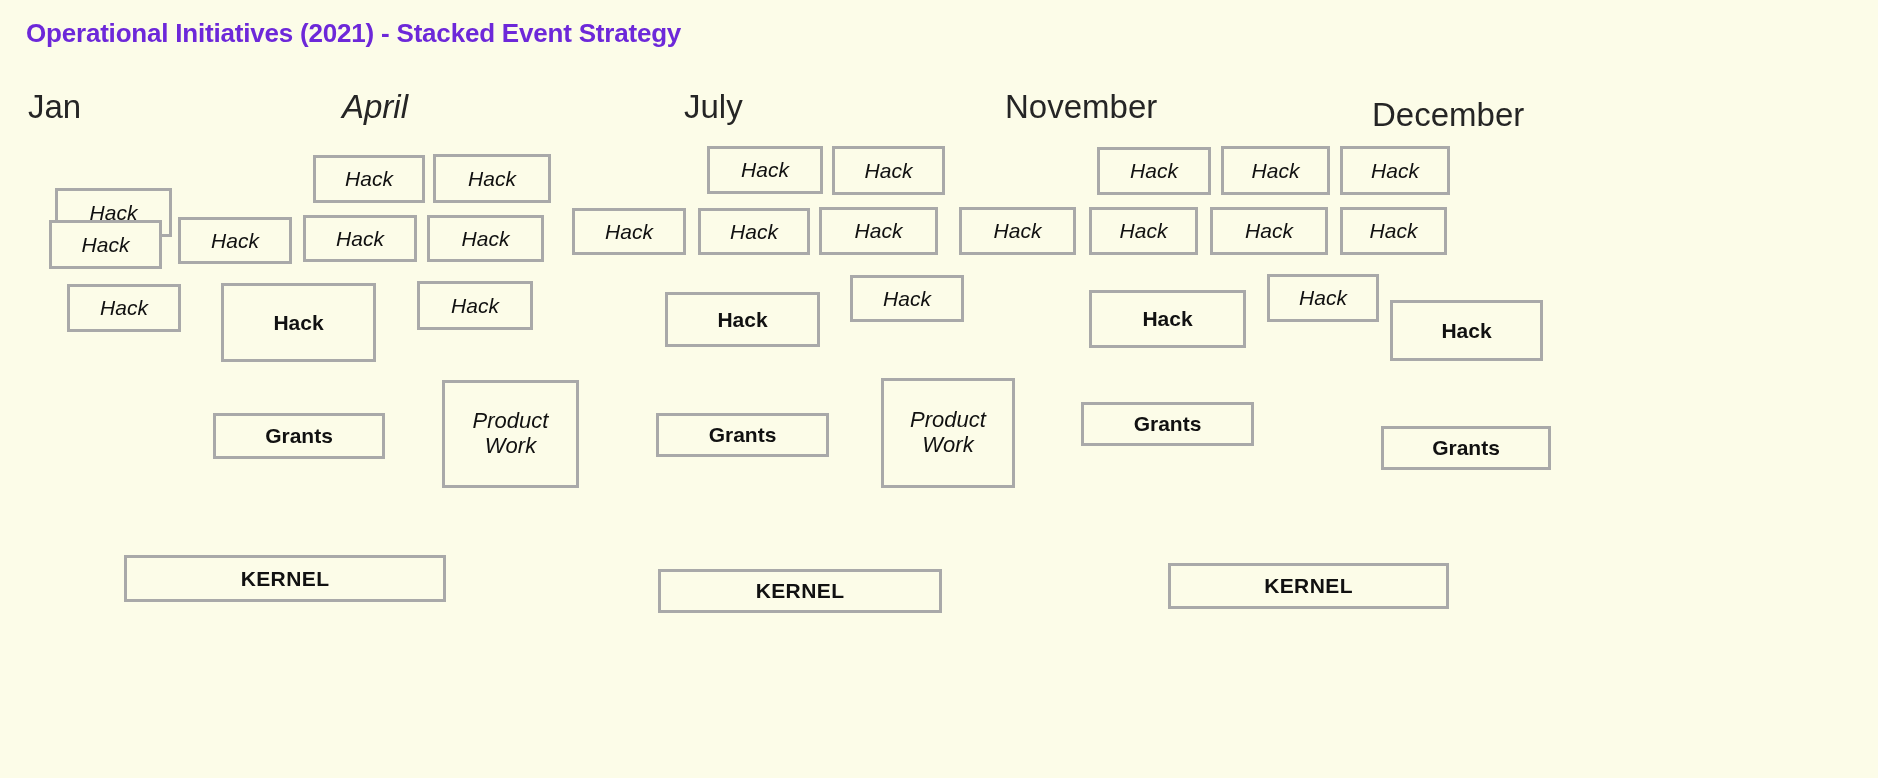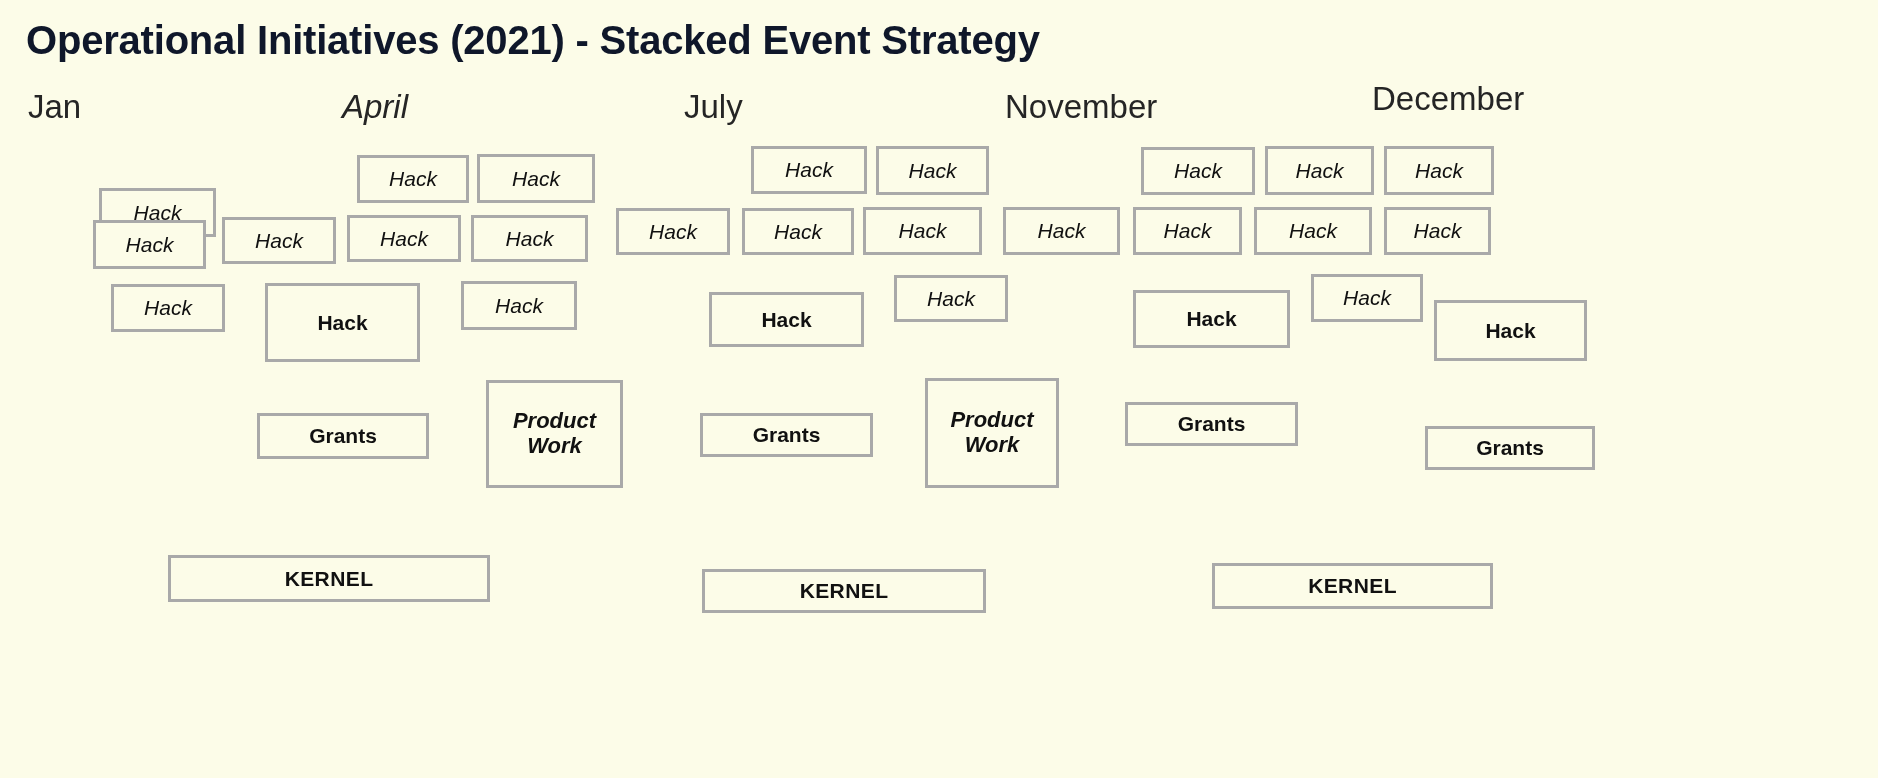--- a/index.html
+++ b/index.html
@@ -12,59 +12,58 @@
     width: 1878px;
     height: 778px;
     background: #fcfce8;
     overflow: hidden;
     font-family: "Liberation Sans", sans-serif;
   }
   #chart-title {
     position: absolute;
     left: 26px;
     top: 18px;
-    font-size: 40px;
+    font-size: 26px;
     font-weight: bold;
-    color: #0f172a;
+    color: #6d28d9;
     letter-spacing: -0.2px;
     white-space: nowrap;
   }
   .axis-label {
     position: absolute;
     font-size: 33px;
     color: #252525;
     white-space: nowrap;
   }
   .evt {
     position: absolute;
     box-sizing: border-box;
     border: 3px solid #a9a9a9;
     background: #fcfce8;
     display: flex;
     align-items: center;
     justify-content: center;
     text-align: center;
     color: #111111;
     line-height: 1.12;
-    margin-left: 44px;
   }
   .evt.small {
     font-size: 21px;
     font-style: italic;
     font-weight: normal;
   }
   .evt.big {
     font-size: 21px;
     font-style: normal;
     font-weight: bold;
   }
   .evt.pw {
     font-size: 22px;
     font-style: italic;
-    font-weight: bold;
+    font-weight: normal;
   }
   .evt.kernel {
     font-size: 21px;
     font-style: normal;
     font-weight: bold;
     letter-spacing: 0.4px;
   }
   .evt span { display: block; pointer-events: none; }
 </style>
 </head>
@@ -72,21 +71,21 @@
 
 <div id="canvas">
 
   <div id="chart-title">Operational Initiatives (2021) - Stacked Event Strategy</div>
 
   <div id="axis-labels">
       <div class="axis-label" style="left: 28px; top: 88px;">Jan</div>
       <div class="axis-label" style="left: 342px; top: 88px; font-style: italic;">April</div>
       <div class="axis-label" style="left: 684px; top: 88px;">July</div>
       <div class="axis-label" style="left: 1005px; top: 88px;">November</div>
-      <div class="axis-label" style="left: 1372px; top: 80px;">December</div>
+      <div class="axis-label" style="left: 1372px; top: 96px;">December</div>
     </div>
 
   <div id="events-layer">
       <div class="evt small" style="left: 55px; top: 188px; width: 117px; height: 49px;">
         <span>Hack</span>
       </div>
       <div class="evt small" style="left: 49px; top: 220px; width: 113px; height: 49px;">
         <span>Hack</span>
       </div>
       <div class="evt small" style="left: 178px; top: 217px; width: 114px; height: 47px;">

